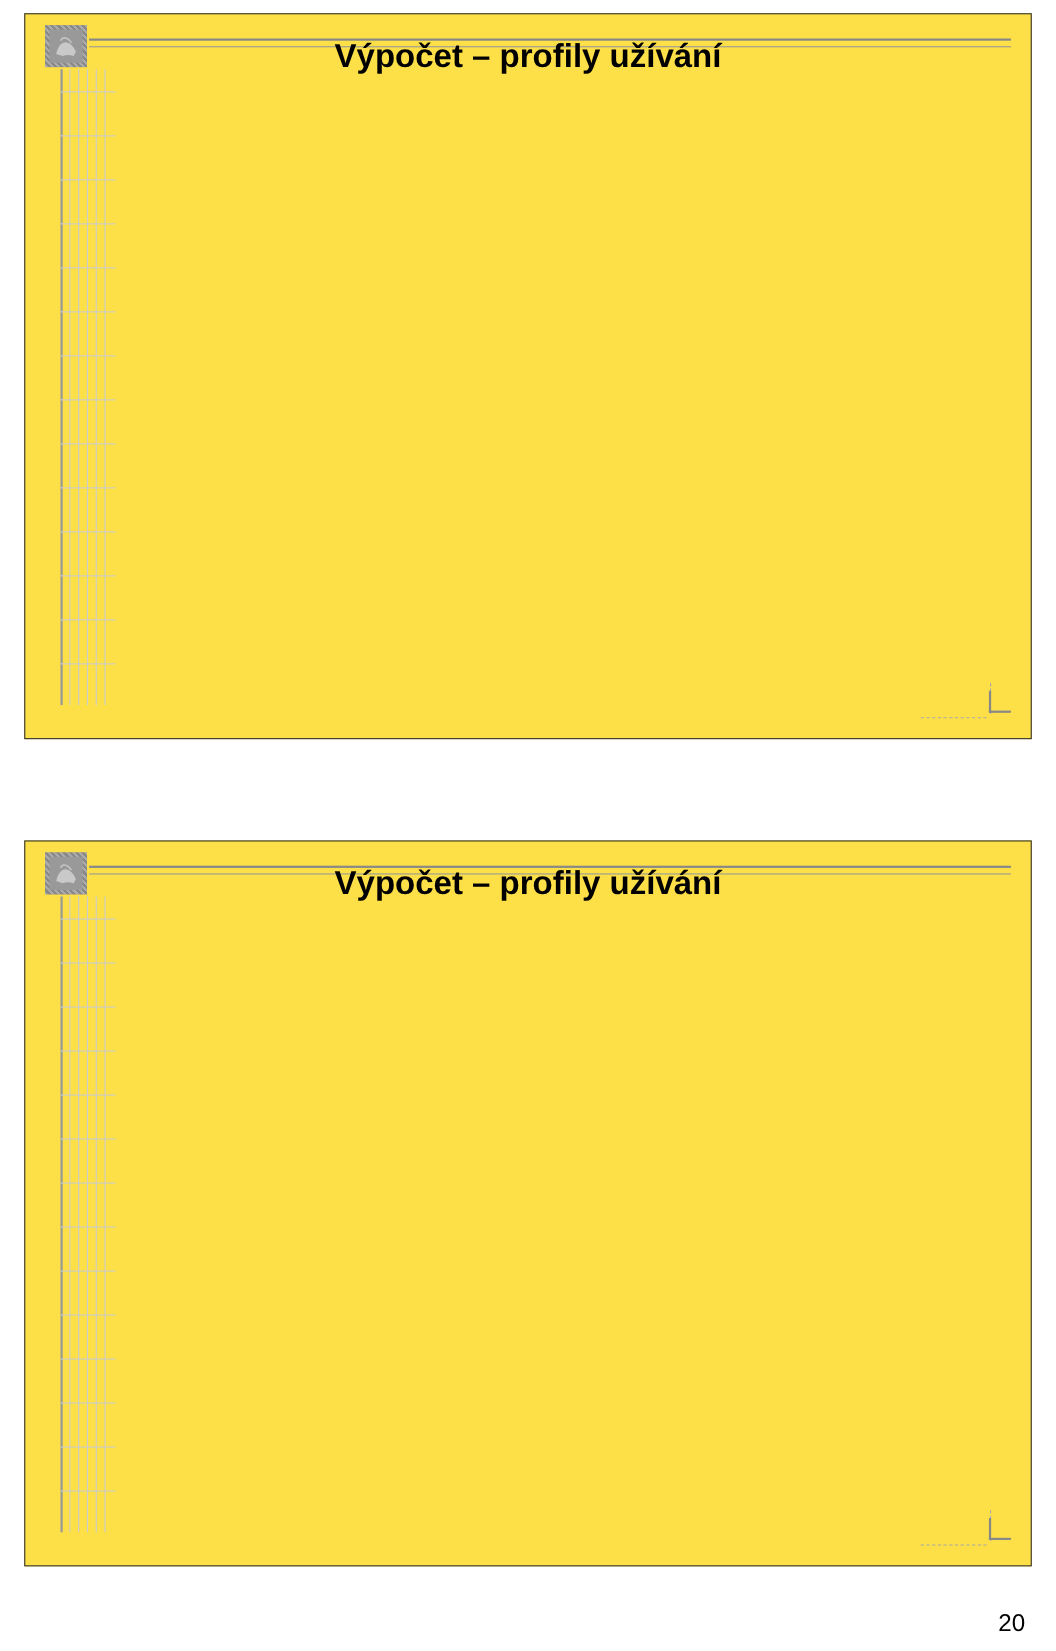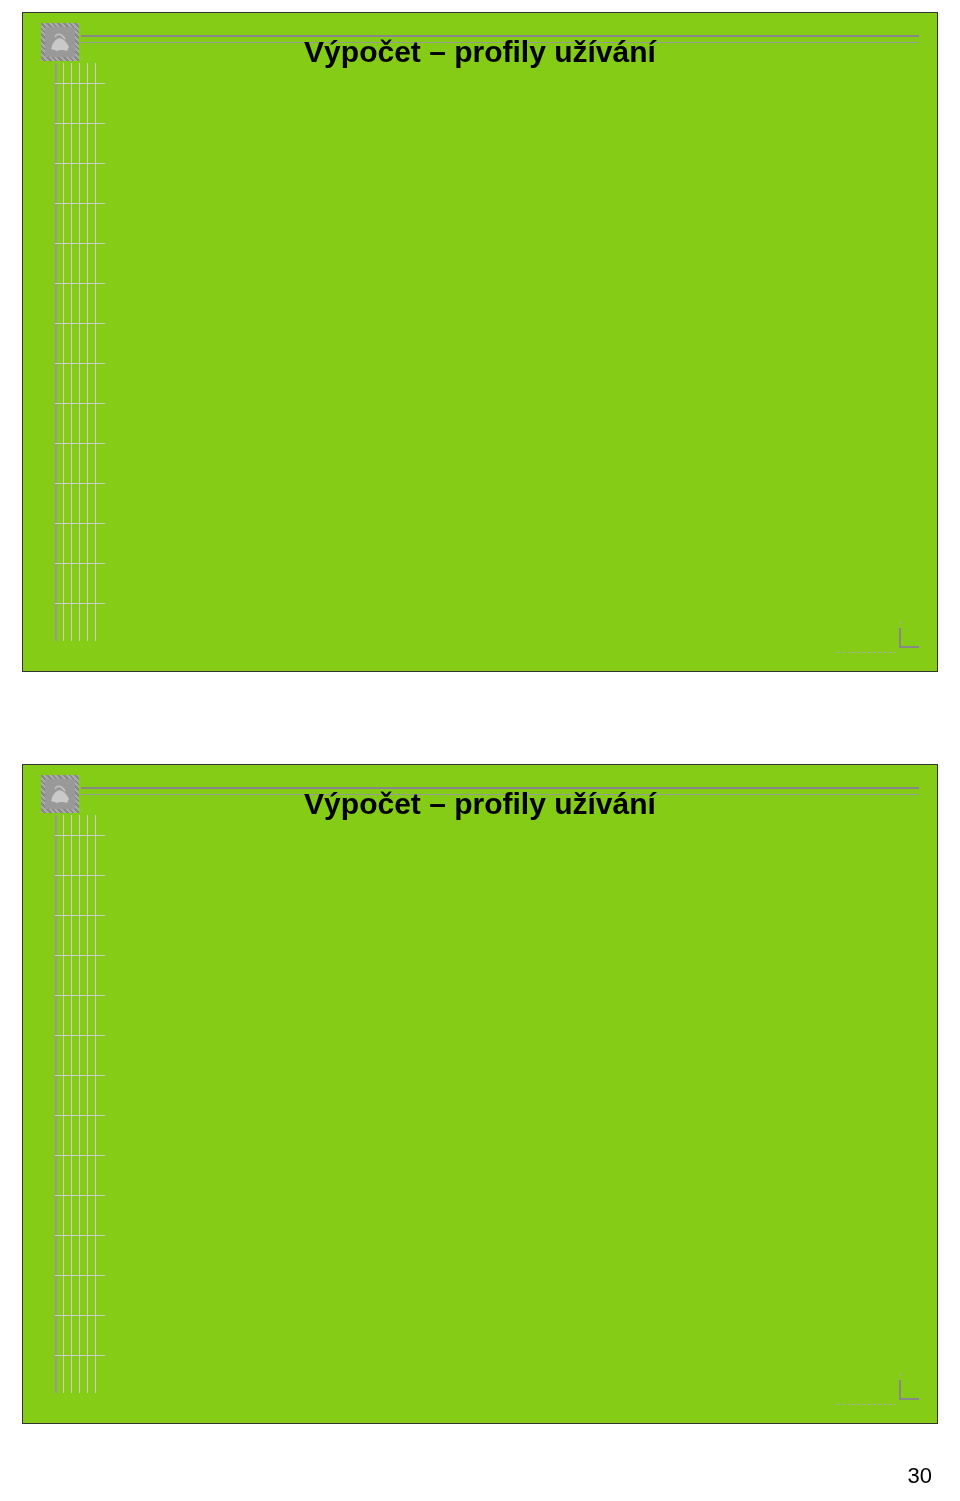--- a/index.html
+++ b/index.html
@@ -15,21 +15,21 @@
       font-family: Arial, sans-serif;
       position: relative;
     }
     
     .slide {
       position: absolute;
       left: 22px;
       width: 916px;
       height: 660px;
       border: 1px solid #333;
-      background: #84cc16;
+      background: #fde047;
     }
     
     .slide-1 {
       top: 12px;
     }
     
     .slide-2 {
       top: 764px;
     }
     
@@ -266,13 +266,13 @@
     <div class="slide-title">Výpočet – profily užívání</div>
 
     <div class="corner-decoration">
       <div class="corner-h-dots"></div>
       <div class="corner-v-dots"></div>
       <div class="corner-l"></div>
     </div>
   </div>
 </div>
 
-<div class="page-number">30</div>
+<div class="page-number">20</div>
 
 </body></html>

